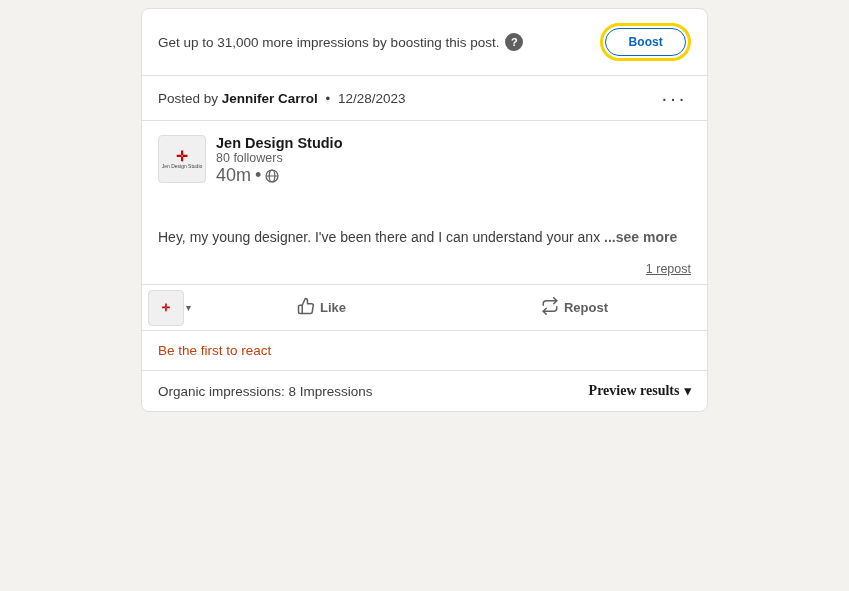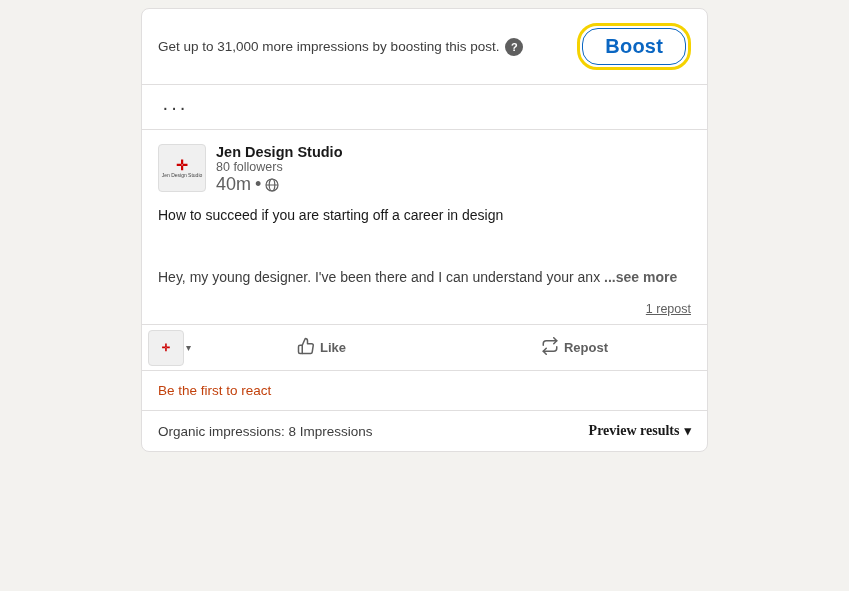--- a/index.html
+++ b/index.html
@@ -61,21 +61,21 @@
       border: 3px solid #f5d200;
       border-radius: 20px;
       padding: 2px;
     }
     .boost-btn {
       background: #fff;
       border: 1.5px solid #0a66c2;
       color: #0a66c2;
       border-radius: 16px;
       padding: 6px 22px;
-      font-size: 20px;
+      font-size: 12px;
       font-weight: 600;
       cursor: pointer;
       letter-spacing: 0.01em;
     }
 
     
     .posted-by-section {
       display: flex;
       align-items: center;
       justify-content: space-between;
@@ -288,20 +288,25 @@
       <div class="boost-text">
         <span>Get up to 31,000 more impressions by boosting this post.</span>
         <span class="help-icon">?</span>
       </div>
       <div class="boost-btn-wrapper">
         <button class="boost-btn">Boost</button>
       </div>
     </div>
 
     <div class="posted-by-section">
+      <div>
+        <span class="posted-by-text">
+          <span>Posted by </span><strong>Jennifer Carrol</strong><span class="dot"> • </span><span>12/28/2023</span>
+        </span>
+      </div>
       <button class="more-btn">···</button>
     </div>
 
     <div class="post-section">
       <div class="post-header">
         <div class="jen-logo">
           <span class="jen-logo-cross">✛</span>
           <span class="jen-logo-text">Jen Design Studio</span>
         </div>
         <div class="post-info">
@@ -313,21 +318,20 @@
             <span class="globe-icon">
               <svg width="14" height="14" viewBox="0 0 14 14" fill="none" xmlns="http://www.w3.org/2000/svg">
                 <circle cx="7" cy="7" r="6" stroke="#5f5f5f" stroke-width="1.2" fill="none"></circle>
                 <ellipse cx="7" cy="7" rx="2.8" ry="6" stroke="#5f5f5f" stroke-width="1.2" fill="none"></ellipse>
                 <line x1="1" y1="7" x2="13" y2="7" stroke="#5f5f5f" stroke-width="1.2"></line>
               </svg>
             </span>
           </div>
         </div>
       </div>
-      <div class="post-title">How to succeed if you are starting off a career in design</div>
       <div class="post-body">
         <span>Hey, my young designer. I've been there and I can understand your anx</span>
         <span class="see-more-link">...see more</span>
       </div>
       <div class="repost-count">1 repost</div>
     </div>
 
     <div class="divider"></div>
 
     <div class="action-bar">

